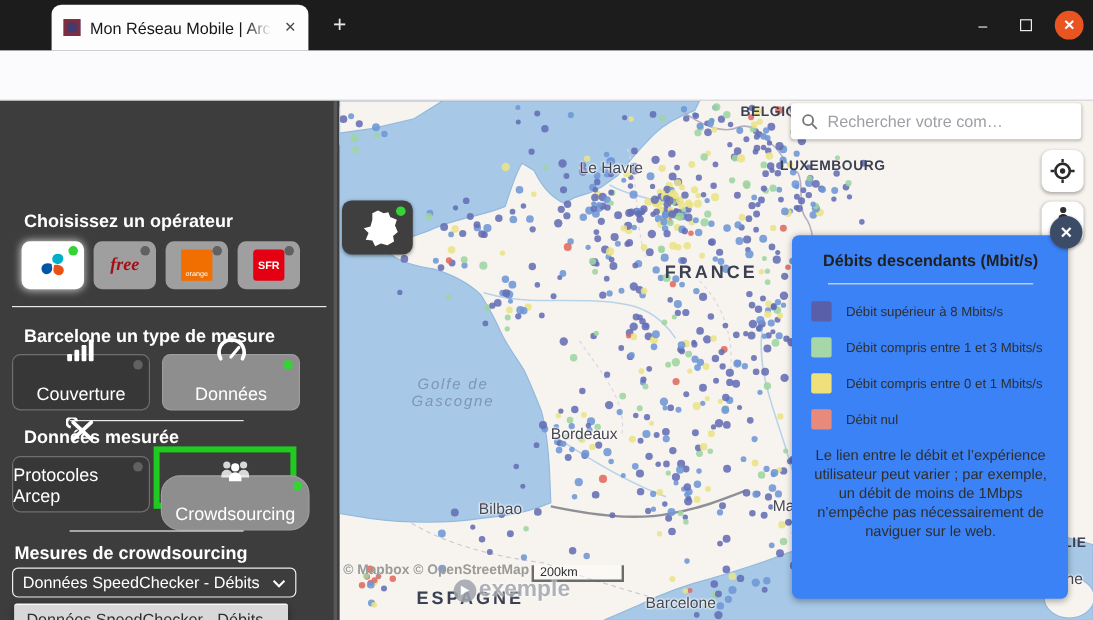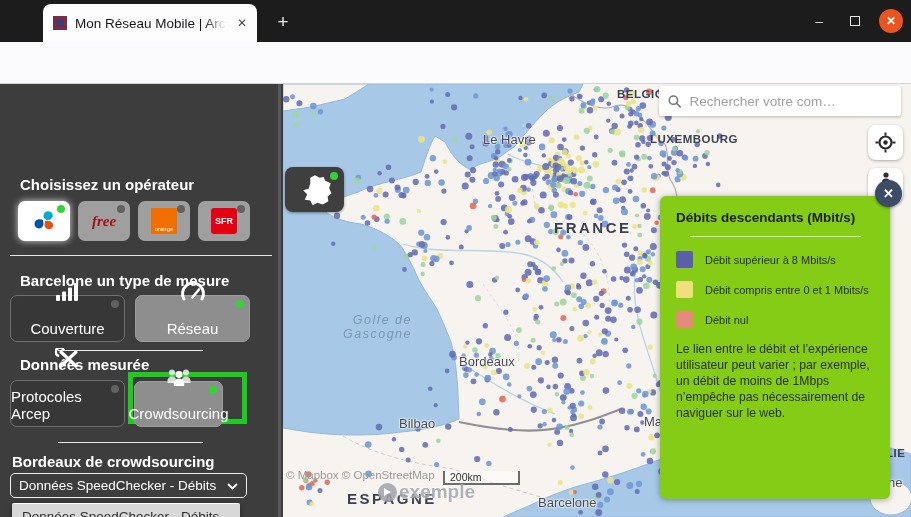--- a/index.html
+++ b/index.html
@@ -40,56 +40,56 @@
   .sb-div { position:absolute; height:0; border-top:1px solid #e9e9e9; }
   .opbtn { position:absolute; top:117px; width:52px; height:40px; border-radius:7px; background:#9f9f9f; display:flex; align-items:center; justify-content:center; }
   .opbtn.sel { background:#ffffff; box-shadow:0 0 7px rgba(255,255,255,.8); }
   .opdot { position:absolute; right:5px; top:4px; width:8px; height:8px; border-radius:50%; background:#616161; }
   .opdot.on { background:#35d435; }
   .bigbtn { position:absolute; width:115px; height:47px; border-radius:7px; background:#373737; border:1px solid #6f6f6f; display:flex; flex-direction:column; align-items:center; justify-content:flex-end; padding-bottom:4px; }
   .bigbtn.sel { background:#8e8e8e; border-color:#9d9d9d; }
   .bigbtn .lbl { color:#ffffff; font-size:15px; margin-top:18px; }
   .bigbtn .bicon { height:22px; display:flex; align-items:flex-end; }
   .greenbox { position:absolute; left:128px; top:288px; width:119px; height:52px; border:5px solid #1ecb1e; }
-  .greenbox .bigbtn { left:1px; top:4px; width:89px; height:46px; }
+  .greenbox .bigbtn { left:1px; top:19px; width:124px; height:46px;border-radius:16px; }
   .sb-select { position:absolute; left:10px; top:389px; width:237px; height:25px; background:#3d3d3d; border:1.5px solid #eeeeee; border-radius:5px; display:flex; align-items:center; padding:0 8px; color:#ffffff; font-size:13.5px; }
   .sb-select .chev { margin-left:auto; }
   .dropdown { position:absolute; left:12px; top:419px; width:228px; background:#ffffff; border-radius:2px; box-shadow:0 2px 6px rgba(0,0,0,.4); z-index:3; padding:1px 0; }
   .dd-item { height:24px; display:flex; align-items:center; padding:0 10px; font-size:13.5px; color:#2f2f2f; white-space:nowrap; }
   .dd-item.hl { background:#d8d8d8; }
 
   
   .map { position:absolute; left:283px; top:0; width:628px; height:433px; background:#f7f4ef; overflow:hidden; }
   .map svg.base, .map svg.dots { position:absolute; left:0; top:0; }
   .maplabel { position:absolute; z-index:3; white-space:pre-line; }
   .l-country { font-weight:bold; font-size:15px; color:#3b4052; letter-spacing:2.5px; }
   .l-country-sm { font-weight:bold; font-size:11.5px; color:#3b4052; letter-spacing:.5px; }
   .l-city { font-size:13px; color:#474752; text-shadow:0 0 2px #fff,0 0 2px #fff,0 0 2px #fff; }
-  .l-sea { font-style:italic; font-size:12.5px; color:#7e95b3; letter-spacing:1.5px; text-align:right; }
+  .l-sea { font-style:italic; font-size:12.5px; color:#7e95b3; letter-spacing:1.5px; text-align:center; }
 
   .francebtn { position:absolute; left:2px; top:83px; width:59px; height:45px; background:#3f3f3f; border-radius:8px; z-index:4; box-shadow:0 1px 3px rgba(0,0,0,.4); display:flex; align-items:center; justify-content:center; }
   .francebtn .opdot { right:6px; top:5px; }
 
   .searchbox { position:absolute; left:376px; top:2px; width:242px; height:30px; background:#ffffff; border-radius:3px; z-index:5; box-shadow:0 1px 3px rgba(0,0,0,.25); display:flex; align-items:center; padding:0 9px; }
   .searchbox input { border:none; outline:none; font-size:13.5px; color:#444; width:100%; font-family:"Liberation Sans",sans-serif; margin-left:8px; }
   .searchbox input::placeholder { color:#9e9ea4; }
 
   .mapctl { position:absolute; left:585px; width:35px; height:35px; background:#ffffff; border-radius:8px; z-index:5; box-shadow:0 1px 3px rgba(0,0,0,.3); display:flex; align-items:center; justify-content:center; }
 
-  .legend { position:absolute; left:377px; top:112px; width:230px; height:303px; background:#84cc16; border-radius:6px; z-index:6; box-shadow:0 1px 6px rgba(0,0,0,.35); padding:14px 15px 10px 16px; }
+  .legend { position:absolute; left:377px; top:112px; width:230px; height:303px; background:#3b82f6; border-radius:6px; z-index:6; box-shadow:0 1px 6px rgba(0,0,0,.35); padding:14px 15px 10px 16px;text-align:center; }
   .legend h3 { font-size:13.5px; color:#1f1f1f; }
   .legend .ldiv { border-top:1px solid #dddddd; margin:11px 14px 14px 14px; }
   .litem { display:flex; align-items:center; margin-bottom:13px; }
   .lsw { width:17px; height:17px; border-radius:2px; margin-right:12px; flex:none; }
   .litem span { font-size:11px; color:#2e2e2e; white-space:nowrap; }
   .lnote { font-size:12.2px; color:#2e2e2e; line-height:1.32; margin-top:3px; }
   .legend-close { position:absolute; left:592px; top:96px; width:27px; height:27px; border-radius:50%; background:#3d4c66; z-index:8; color:#fff; display:flex; align-items:center; justify-content:center; font-size:13px; font-weight:bold; box-shadow:0 1px 3px rgba(0,0,0,.4); }
 
   .scalebar { position:absolute; left:160px; top:387px; width:77px; height:14px; border:2px solid rgba(60,60,60,.75); border-top:none; background:rgba(255,255,255,.45); z-index:4; font-size:10.5px; color:#333; padding-left:5px; line-height:12px; }
-  .attrib { position:absolute; left:3px; top:385px; font-size:11.5px; color:#9a9a9a; z-index:4; }
+  .attrib { position:absolute; left:3px; top:385px; font-size:11.5px; color:#9a9a9a; z-index:4;font-weight:bold; }
   .arceplogo { position:absolute; left:5px; top:393px; z-index:4; display:flex; align-items:flex-start;margin-top:43px; }
   .arceplogo .asq { width:18px; height:18px; border:5px solid #2b3460; background:#fff; margin-right:3px; position:relative; }
   .arceplogo .asq::after { content:""; position:absolute; left:2px; top:2px; width:4px; height:4px; background:#2b3460; }
   .arceplogo b { font-size:23px; color:#2b3460; letter-spacing:0px; font-weight:bold; }
   .mapboxlogo { position:absolute; left:95px; top:397px; z-index:4; display:flex; align-items:center; opacity:.85; }
   .mapboxlogo .mcirc { width:19px; height:19px; border-radius:50%; background:#9fa5ad; margin-right:2px; position:relative; }
   .mapboxlogo .mcirc::after { content:""; position:absolute; left:6px; top:5px; width:0; height:0; border-left:7px solid #fff; border-top:4.5px solid transparent; border-bottom:4.5px solid transparent; }
   .mapboxlogo b { font-size:19px; color:#a2a7af; font-weight:bold; text-shadow:0 0 2px #fff,0 0 2px #fff; }
 </style>
 </head>
@@ -201,21 +201,21 @@
         <span class="lbl">Couverture</span>
       </div>
       <div class="bigbtn sel" style="left:135px; top:211px">
         <span class="opdot on"></span>
         <span class="bicon">
           <svg width="28" height="22" viewBox="0 0 28 22">
               <path d="M5 19 A10.5 10.5 0 1 1 23 19" fill="none" stroke="#fff" stroke-width="3" stroke-linecap="round"></path>
               <path d="M13.4 17.5 L20 9.5" stroke="#fff" stroke-width="2.6" stroke-linecap="round"></path>
             </svg>
         </span>
-        <span class="lbl">Réseau</span>
+        <span class="lbl">Données</span>
       </div>
 
       <div class="sb-div" style="left:58px; top:266px; width:145px"></div>
       <div class="sb-h" style="top:272px">Données mesurée</div>
 
       <div class="bigbtn" style="left:10px; top:296px">
         <span class="opdot"></span>
         <span class="bicon">
           <svg width="26" height="22" viewBox="0 0 26 22">
               <g stroke="#fff" stroke-width="3.2" stroke-linecap="round">
@@ -242,21 +242,21 @@
                   <circle cx="15" cy="7.5" r="3.4"></circle>
                   <path d="M9.8 19 v-2.8 a5.2 4.6 0 0 1 10.4 0 V19 Z"></path>
                 </g>
               </svg>
           </span>
           <span class="lbl">Crowdsourcing</span>
         </div>
       </div>
 
       <div class="sb-div" style="left:58px; top:358px; width:145px"></div>
-      <div class="sb-h" style="left:12px; top:369px">Bordeaux de crowdsourcing</div>
+      <div class="sb-h" style="left:12px; top:369px">Mesures de crowdsourcing</div>
 
       <div class="sb-select">
         <span>Données SpeedChecker - Débits</span>
         <span class="chev">
           <svg width="11" height="7" viewBox="0 0 11 7">
               <path d="M1 1 l4.5 4.5 L10 1" fill="none" stroke="#fff" stroke-width="1.8"></path>
             </svg>
         </span>
       </div>
 
@@ -1091,20 +1091,24 @@
       </div>
 
       <div class="legend">
         <h3>Débits descendants (Mbit/s)</h3>
         <div class="ldiv"></div>
         <div class="litem">
           <span class="lsw" style="background-color: rgb(90, 95, 169);"></span>
           <span>Débit supérieur à 8 Mbits/s</span>
         </div>
         <div class="litem">
+          <span class="lsw" style="background-color: rgb(166, 215, 168);"></span>
+          <span>Débit compris entre 1 et 3 Mbits/s</span>
+        </div>
+        <div class="litem">
           <span class="lsw" style="background-color: rgb(239, 224, 124);"></span>
           <span>Débit compris entre 0 et 1 Mbits/s</span>
         </div>
         <div class="litem">
           <span class="lsw" style="background-color: rgb(231, 138, 124);"></span>
           <span>Débit nul</span>
         </div>
         <p class="lnote">Le lien entre le débit et l’expérience utilisateur peut varier ; par exemple, un débit de moins de 1Mbps n’empêche pas nécessairement de naviguer sur le web.</p>
       </div>
       <div class="legend-close">

